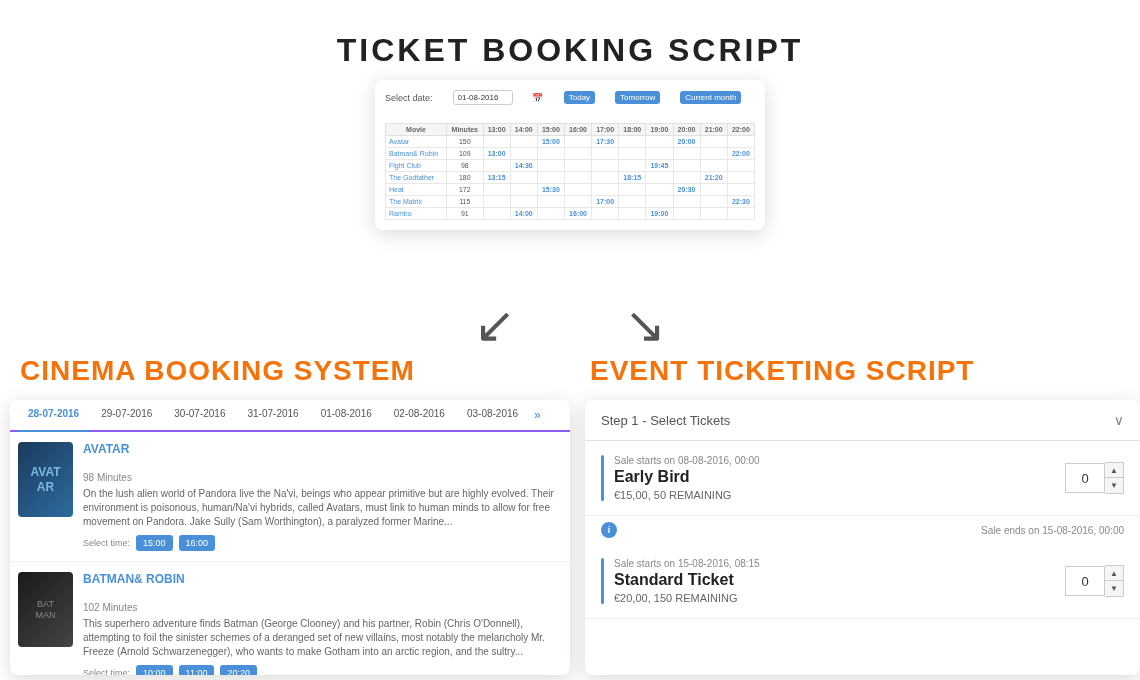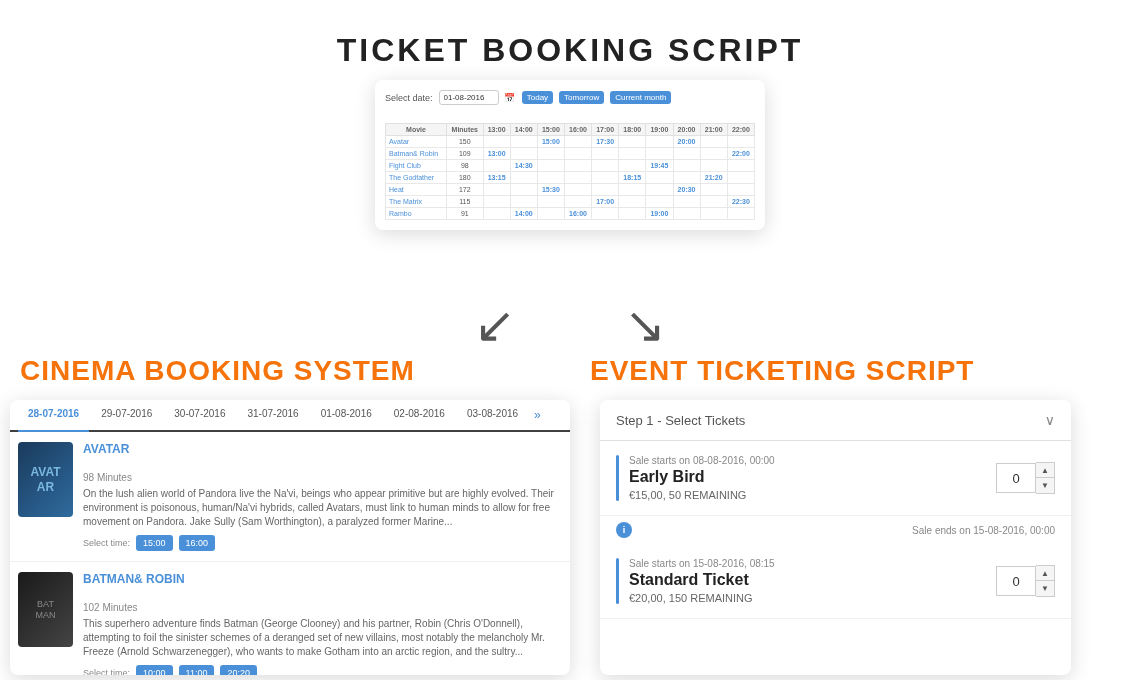--- a/index.html
+++ b/index.html
@@ -33,21 +33,21 @@
       background: #fff;
       border-radius: 8px;
       box-shadow: 0 4px 20px rgba(0,0,0,0.15);
       overflow: hidden;
       padding: 10px;
     }
 
     .mini-table-header {
       display: flex;
       align-items: center;
-      gap: 6px;
+      gap: 20px;
       margin-bottom: 18px;
       font-size: 9px;
       color: #555;
     }
 
     .mini-date-input {
       border: 1px solid #ccc;
       border-radius: 3px;
       padding: 2px 4px;
       font-size: 8px;
@@ -150,30 +150,30 @@
       overflow: hidden;
     }
 
     .cinema-panel {
       left: 10px;
       width: 560px;
       height: 275px;
     }
 
     .event-panel {
-      left: 600px;
-      width: 471px;
+      left: 585px;
+      width: 555px;
       height: 275px;
     }
 
     
     .date-tabs {
       display: flex;
       background: #fff;
-      border-bottom: 2px solid #404040;
+      border-bottom: 2px solid #8b5cf6;
       padding: 0 8px;
       gap: 2px;
     }
 
     .date-tab {
       padding: 8px 10px;
       font-size: 10px;
       cursor: pointer;
       color: #555;
       border-bottom: 2px solid transparent;

